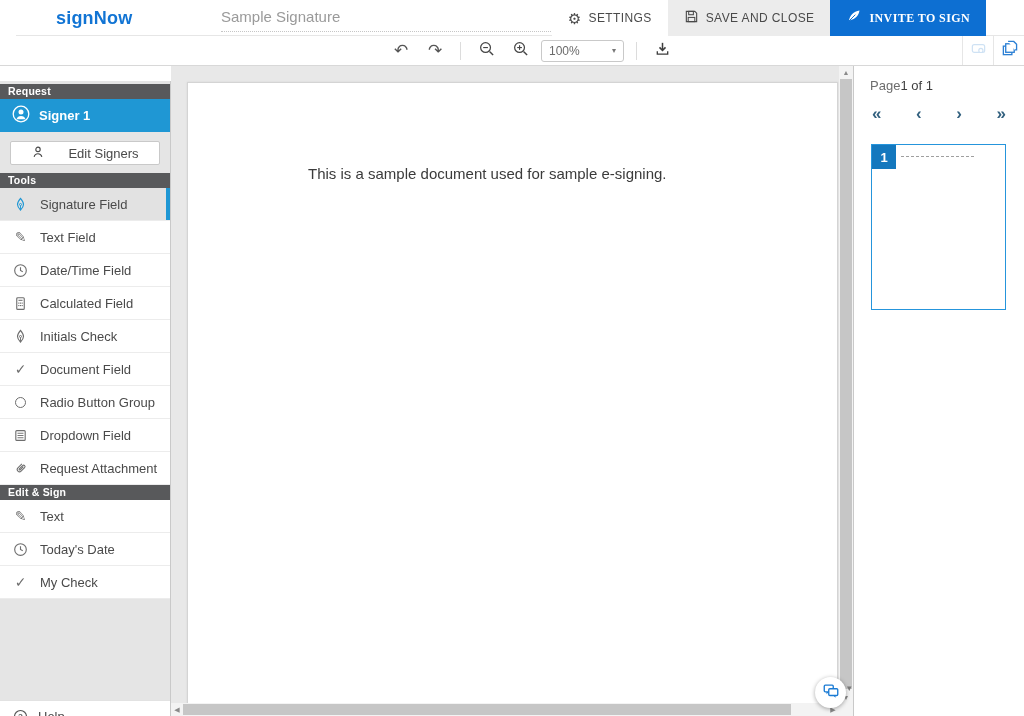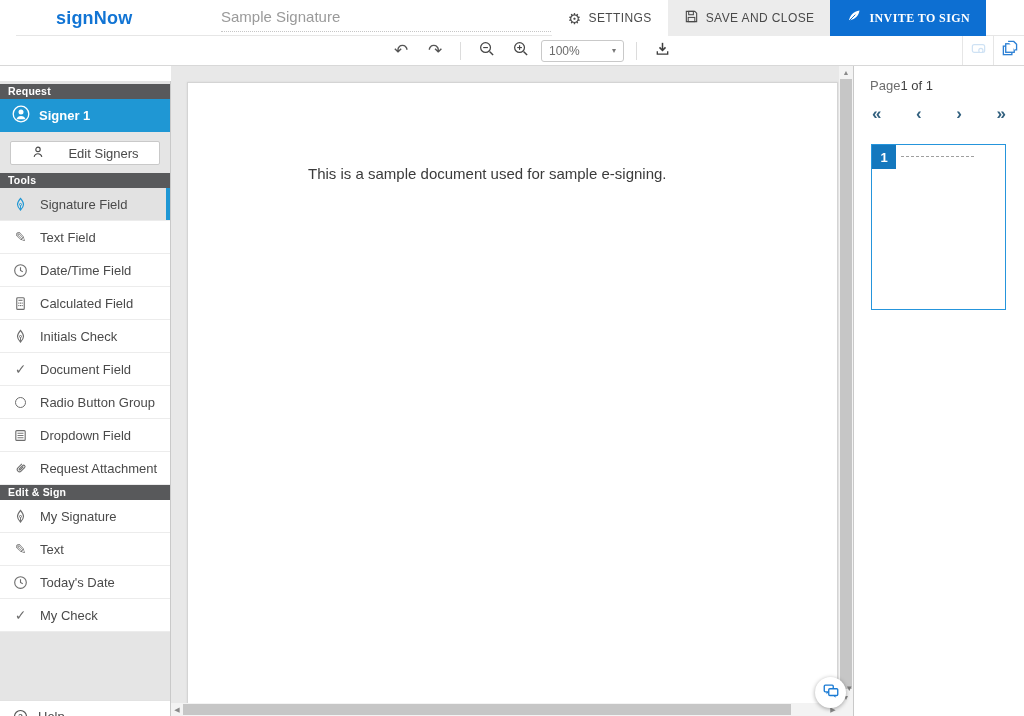--- a/index.html
+++ b/index.html
@@ -266,30 +266,20 @@
               <path d="M5.6 3.5 v6 a2.4 2.4 0 0 0 4.8 0 V4.2 a1.5 1.5 0 0 0 -3 0 v5 a.7 .7 0 0 0 1.4 0 V4.5" fill="none" stroke="#6e6e6e" stroke-width="1.1"></path>
             </g>
           </svg>
         </span>
       <span class="tlabel">Request Attachment</span>
     </div>
 
     <div class="band">Edit &amp; Sign</div>
 
     <div class="tool-row">
-      <span class="ticon">
-          <svg width="15" height="15" viewBox="0 0 16 16">
-            <path d="M8 1.5 C10 4 11.2 5.8 11.2 8 C11.2 10.2 9.5 12.3 8 14 C6.5 12.3 4.8 10.2 4.8 8 C4.8 5.8 6 4 8 1.5 Z" fill="none" stroke="#6e6e6e" stroke-width="1.2"></path>
-            <circle cx="8" cy="8" r="1.1" fill="none" stroke="#6e6e6e"></circle>
-            <line x1="8" y1="9.2" x2="8" y2="13" stroke="#6e6e6e"></line>
-          </svg>
-        </span>
-      <span class="tlabel">My Signature</span>
-    </div>
-    <div class="tool-row">
       <span class="ticon glyph">✎</span>
       <span class="tlabel">Text</span>
     </div>
     <div class="tool-row">
       <span class="ticon">
           <svg width="15" height="15" viewBox="0 0 16 16">
             <circle cx="8" cy="8" r="6.2" fill="none" stroke="#6e6e6e" stroke-width="1.2"></circle>
             <path d="M8 4.5 V8 L10.4 9.4" fill="none" stroke="#6e6e6e" stroke-width="1.2"></path>
           </svg>
         </span>

